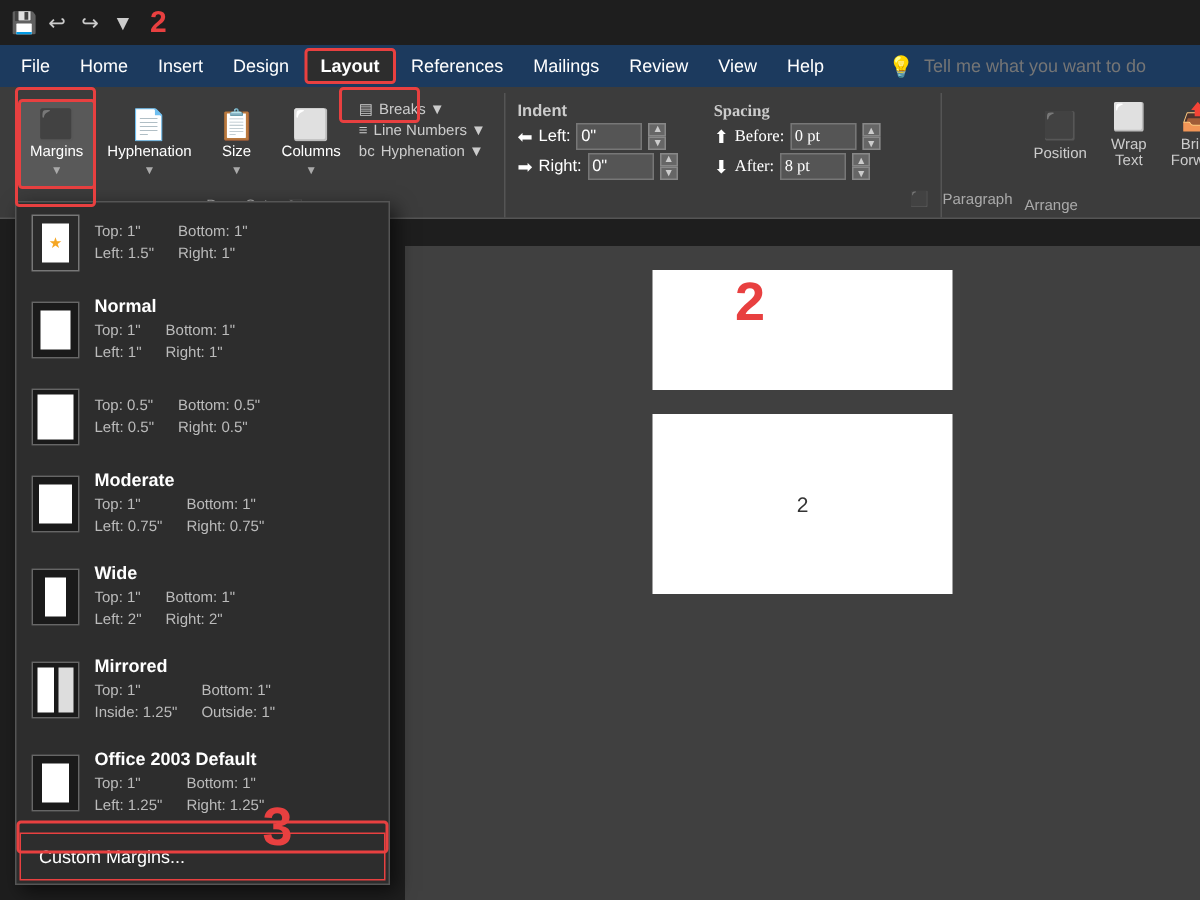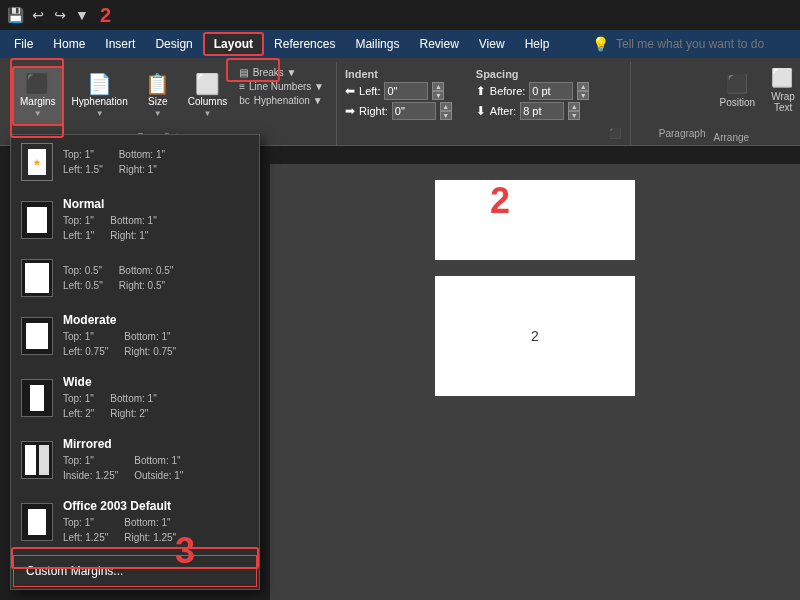--- a/index.html
+++ b/index.html
@@ -475,21 +475,21 @@
       <div class="is-row">
         <span style="font-size:12px;">➡</span>
         <span>Right:</span>
         <div class="is-input">0"</div>
         <div class="is-spinner">
           <div class="is-spinner-btn">▲</div>
           <div class="is-spinner-btn">▼</div>
         </div>
       </div>
     </div>
-    <div class="is-group" style="margin-left:8px;">
+    <div class="is-group" style="margin-left:8px;font-family:Liberation Serif, serif;">
       <div class="is-label">Spacing</div>
       <div class="is-row">
         <span style="font-size:12px;">⬆</span>
         <span>Before:</span>
         <div class="is-input">0 pt</div>
         <div class="is-spinner">
           <div class="is-spinner-btn">▲</div>
           <div class="is-spinner-btn">▼</div>
         </div>
       </div>
@@ -499,21 +499,21 @@
         <div class="is-input">8 pt</div>
         <div class="is-spinner">
           <div class="is-spinner-btn">▲</div>
           <div class="is-spinner-btn">▼</div>
         </div>
       </div>
     </div>
     <div style="margin-top:auto; font-size:10px; color:#aaa; padding-bottom:2px; margin-left:4px;">⬛</div>
   </div>
 
-  <div style="display:flex; flex-direction:column; justify-content:flex-end; padding-bottom:4px;margin-left:28px;">
+  <div style="display:flex; flex-direction:column; justify-content:flex-end; padding-bottom:4px;">
     <div class="ribbon-section-label">Paragraph</div>
   </div>
 
   <div class="ribbon-group">
     <div class="arrange-buttons">
       <div class="arrange-btn">
         <div class="arrange-btn-icon">⬛</div>
         <div>Position</div>
       </div>
       <div class="arrange-btn">

